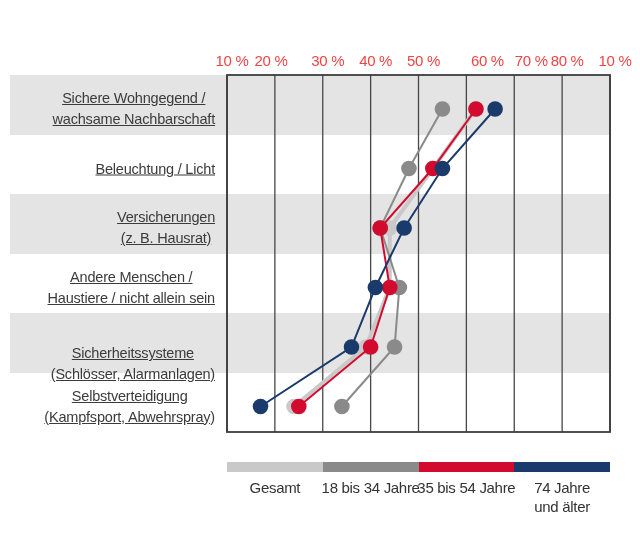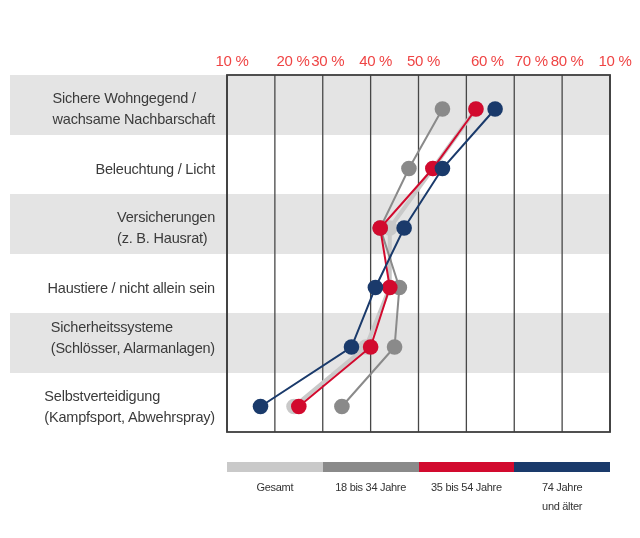--- a/index.html
+++ b/index.html
@@ -6,39 +6,39 @@
   .stage{
     position:relative;width:640px;height:538px;background:#ffffff;overflow:hidden;
     font-family:"Liberation Sans","DejaVu Sans",sans-serif;
   }
   .tick{
     position:absolute;transform:translateX(-50%);
     font-size:15px;color:#ef4444;white-space:nowrap;letter-spacing:-0.3px;
   }
   .band{position:absolute;left:10px;}
   .cat-label{
-    position:absolute;text-align:left;transform:translateY(-50%);
-    font-size:14.5px;line-height:21px;color:#3b3b3b;white-space:nowrap;letter-spacing:-0.2px;
+    position:absolute;text-align:center;transform:translateY(-50%);
+    font-size:14.5px;line-height:21px;color:#3b3b3b;white-space:nowrap;letter-spacing:-0.2px;text-decoration:underline;
   }
   svg.plot{position:absolute;left:0;top:0;}
   .legend-bar{position:absolute;display:flex;}
   .legend-seg{height:100%;}
   .legend-labels{position:absolute;}
   .legend-label{
     position:absolute;transform:translateX(-50%);text-align:center;
-    font-size:11px;line-height:19px;color:#333333;white-space:nowrap;letter-spacing:-0.3px;
+    font-size:15px;line-height:19px;color:#333333;white-space:nowrap;letter-spacing:-0.3px;
   }
 </style>
 </head>
 <body>
 
 <div class="stage">
   <div id="ticks">
       <div class="tick" style="left: 232px; top: 52px;">10 %</div>
-      <div class="tick" style="left: 293px; top: 52px;">20 %</div>
+      <div class="tick" style="left: 271px; top: 52px;">20 %</div>
       <div class="tick" style="left: 327.75px; top: 52px;">30 %</div>
       <div class="tick" style="left: 375.625px; top: 52px;">40 %</div>
       <div class="tick" style="left: 423.5px; top: 52px;">50 %</div>
       <div class="tick" style="left: 471.375px; top: 52px; margin-left: 16px;">60 %</div>
       <div class="tick" style="left: 519.25px; top: 52px; margin-left: 12px;">70 %</div>
       <div class="tick" style="left: 567.125px; top: 52px;">80 %</div>
       <div class="tick" style="left: 615px; top: 52px;">10 %</div>
     </div>
   <div id="bands">
       <div class="band" style="top: 75px; height: 59.5px; width: 600px; background: rgb(228, 228, 228);"></div>
@@ -54,23 +54,24 @@
         <div>wachsame Nachbarschaft</div>
       </div>
       <div class="cat-label" style="right: 425px; top: 168.5px;">
         <div>Beleuchtung / Licht</div>
       </div>
       <div class="cat-label" style="right: 425px; top: 228px;">
         <div>Versicherungen</div>
         <div>(z. B. Hausrat)</div>
       </div>
       <div class="cat-label" style="right: 425px; top: 287.5px;">
+        <div>Andere Menschen /</div>
         <div>Haustiere / nicht allein sein</div>
       </div>
-      <div class="cat-label" style="right: 425px; top: 338px;">
+      <div class="cat-label" style="right: 425px; top: 364px;">
         <div>Sicherheitssysteme</div>
         <div>(Schlösser, Alarmanlagen)</div>
       </div>
       <div class="cat-label" style="right: 425px; top: 406.5px;">
         <div>Selbstverteidigung</div>
         <div>(Kampfsport, Abwehrspray)</div>
       </div>
     </div>
   <svg id="plot" class="plot" width="640" height="538">
       <line x1="227" y1="75" x2="227" y2="432" stroke="#474747" stroke-width="1.3"></line>

